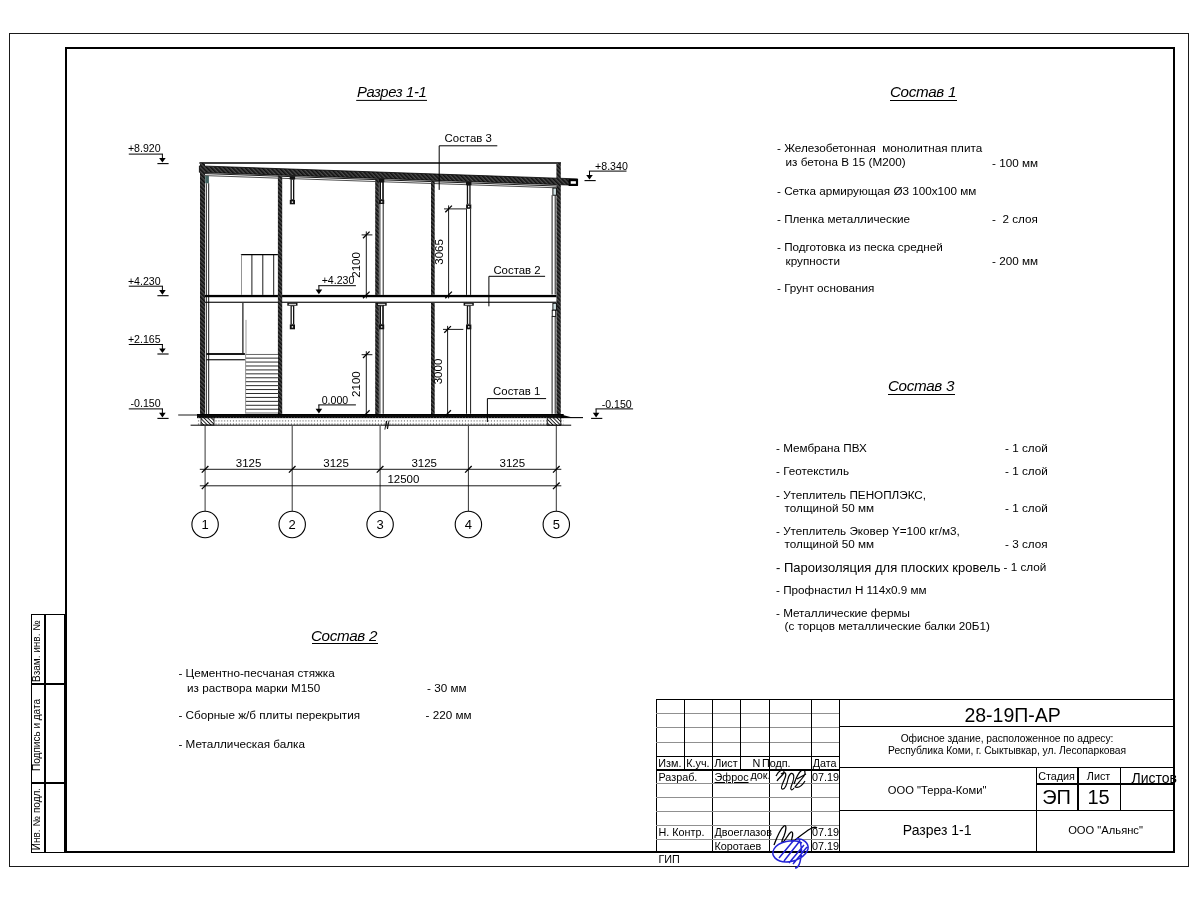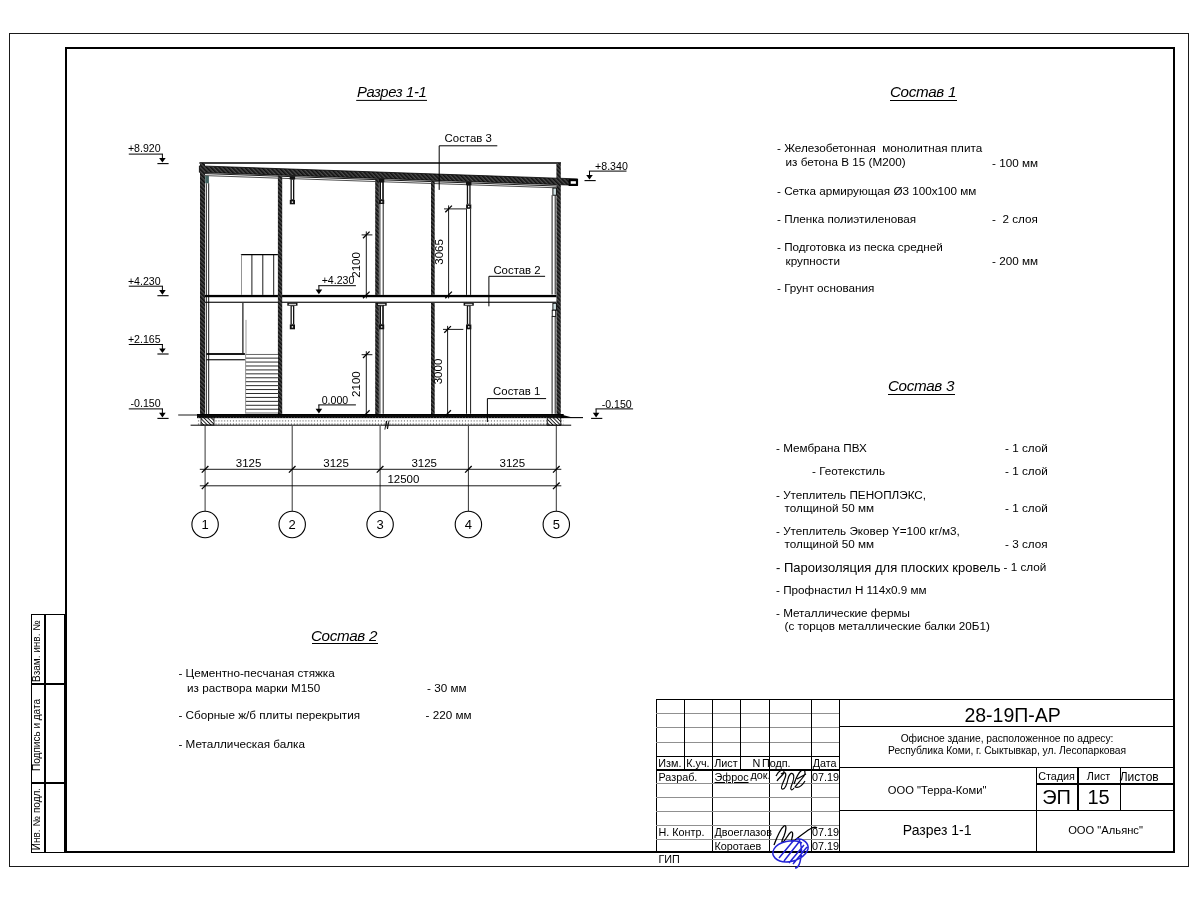--- a/index.html
+++ b/index.html
@@ -337,33 +337,33 @@
         <text x="556.3" y="529.1" font-family="&quot;Liberation Sans&quot;, sans-serif" font-size="13.0" fill="#000" text-anchor="middle">5</text>
       </g>
     </svg>
     <div class="abs it" style="left:843px;top:83.0px;width:160px;text-align:center;font-size:15.2px;letter-spacing:-0.3px;">Состав 1</div>
     <div class="abs" style="left:889.5px;top:99.5px;width:67px;height:1.1px;background:#000;"></div>
     <div>
       <div class="abs" style="left:777.0px;top:141.0px;font-size:11.7px;white-space:nowrap;">- Железобетонная&nbsp; монолитная плита</div>
       <div class="abs" style="left:785.6px;top:154.9px;font-size:11.7px;white-space:nowrap;">из бетона В 15 (М200)</div>
       <div class="abs" style="left:992px;top:156.4px;font-size:11.7px;white-space:nowrap;">- 100 мм</div>
       <div class="abs" style="left:777.0px;top:184.2px;font-size:11.7px;white-space:nowrap;">- Сетка армирующая Ø3 100x100 мм</div>
-      <div class="abs" style="left:777.0px;top:212.0px;font-size:11.7px;white-space:nowrap;">- Пленка полиэтиленовая</div>
+      <div class="abs" style="left:777.0px;top:212.0px;font-size:11.7px;white-space:nowrap;">- Пленка металлические</div>
       <div class="abs" style="left:992px;top:212.0px;font-size:11.7px;white-space:nowrap;">-&nbsp; 2 слоя</div>
       <div class="abs" style="left:777.0px;top:239.7px;font-size:11.7px;white-space:nowrap;">- Подготовка из песка средней</div>
       <div class="abs" style="left:785.6px;top:253.6px;font-size:11.7px;white-space:nowrap;">крупности</div>
       <div class="abs" style="left:992px;top:253.6px;font-size:11.7px;white-space:nowrap;">- 200 мм</div>
       <div class="abs" style="left:777.0px;top:281.4px;font-size:11.7px;white-space:nowrap;">- Грунт основания</div>
     </div>
     <div class="abs it" style="left:841px;top:377.2px;width:160px;text-align:center;font-size:15.2px;letter-spacing:-0.3px;">Состав 3</div>
     <div class="abs" style="left:888px;top:393.7px;width:67px;height:1.1px;background:#000;"></div>
     <div>
       <div class="abs" style="left:776.0px;top:441.2px;font-size:11.7px;white-space:nowrap;">- Мембрана ПВХ</div>
       <div class="abs" style="left:1005.0px;top:441.2px;font-size:11.7px;white-space:nowrap;">- 1 слой</div>
-      <div class="abs" style="left:776.0px;top:464.4px;font-size:11.7px;white-space:nowrap;margin-left:36px;">- Геотекстиль</div>
+      <div class="abs" style="left:776.0px;top:464.4px;font-size:11.7px;white-space:nowrap;">- Геотекстиль</div>
       <div class="abs" style="left:1005.0px;top:464.4px;font-size:11.7px;white-space:nowrap;">- 1 слой</div>
       <div class="abs" style="left:776.0px;top:487.9px;font-size:11.7px;white-space:nowrap;">- Утеплитель ПЕНОПЛЭКС,</div>
       <div class="abs" style="left:784.6px;top:500.8px;font-size:11.7px;white-space:nowrap;">толщиной 50 мм</div>
       <div class="abs" style="left:1005.0px;top:500.8px;font-size:11.7px;white-space:nowrap;">- 1 слой</div>
       <div class="abs" style="left:776.0px;top:524.0px;font-size:11.7px;white-space:nowrap;">- Утеплитель Эковер Y=100 кг/м3,</div>
       <div class="abs" style="left:784.6px;top:536.9px;font-size:11.7px;white-space:nowrap;">толщиной 50 мм</div>
       <div class="abs" style="left:1005.0px;top:536.9px;font-size:11.7px;white-space:nowrap;">- 3 слоя</div>
       <div class="abs" style="left:776.0px;top:559.5px;font-size:13px;white-space:nowrap;">- Пароизоляция для плоских кровель</div>
       <div class="abs" style="left:1003.5px;top:559.5px;font-size:11.7px;white-space:nowrap;">- 1 слой</div>
       <div class="abs" style="left:776.0px;top:583.0px;font-size:11.7px;white-space:nowrap;">- Профнастил Н 114x0.9 мм</div>
@@ -432,21 +432,21 @@
     <div class="abs" style="left:838.6px;top:727.4px;width:336.80000000000007px;height:41px;border-bottom:1.6px solid #000;"></div>
     <div class="abs" style="left:838.6px;top:733.0px;width:336.80000000000007px;text-align:center;font-size:10.3px;letter-spacing:-0.05px;line-height:12.1px;">Офисное здание, расположенное по адресу:<br>Республика Коми, г. Сыктывкар, ул. Лесопарковая</div>
     <div class="abs" style="left:838.6px;top:768.4px;width:197.10000000000002px;height:42.6px;border-bottom:1.6px solid #000;"></div>
     <div class="abs" style="left:838.6px;top:783.7px;width:197.10000000000002px;text-align:center;font-size:11.2px;">ООО "Терра-Коми"</div>
     <div class="abs" style="left:1035.7px;top:768.4px;width:139.70000000000005px;height:42.6px;border-bottom:1.6px solid #000;border-left:1.6px solid #000;"></div>
     <div class="abs" style="left:1077.4px;top:768.4px;width:1.6px;height:42.6px;background:#000;"></div>
     <div class="abs" style="left:1119.7px;top:768.4px;width:1.6px;height:42.6px;background:#000;"></div>
     <div class="abs" style="left:1035.7px;top:783.4px;width:139.70000000000005px;height:1.4px;background:#000;"></div>
     <div class="abs" style="left:1035.7px;top:770.2px;width:41.7px;text-align:center;font-size:10.8px;">Стадия</div>
     <div class="abs" style="left:1077.4px;top:770.2px;width:42.3px;text-align:center;font-size:10.8px;">Лист</div>
-    <div class="abs" style="left:1119.7px;top:770.2px;width:69px;text-align:left;font-size:12px;">Листов</div>
+    <div class="abs" style="left:1119.7px;top:770.2px;width:69px;text-align:center;font-size:14px;">Листов</div>
     <div class="abs" style="left:1035.7px;top:786.3px;width:41.7px;text-align:center;font-size:20px;">ЭП</div>
     <div class="abs" style="left:1077.4px;top:786.3px;width:42.3px;text-align:center;font-size:20px;">15</div>
     <div class="abs" style="left:838.6px;top:811px;width:197.10000000000002px;height:41.700000000000045px;"></div>
     <div class="abs" style="left:838.6px;top:822.2px;width:197.10000000000002px;text-align:center;font-size:14px;">Разрез 1-1</div>
     <div class="abs" style="left:1035.7px;top:811px;width:139.70000000000005px;height:41.700000000000045px;border-left:1.6px solid #000;"></div>
     <div class="abs" style="left:1035.7px;top:824.4px;width:139.70000000000005px;text-align:center;font-size:11.2px;">ООО "Альянс"</div>
     <svg width="1200" height="900" viewBox="0 0 1200 900" style="position:absolute;left:0;top:0;pointer-events:none;">
 
 <g>
 <path d="M 776 776 C 779 770 784 768 784 772 C 784 775 779 777 777 781 M 781 774 C 785 771 787 773 785 778 C 783 783 780 788 782 789 C 785 790 787 784 788 779 C 789 775 791 772 793 774 C 795 776 793 782 791 787 C 790 790 792 791 794 788 M 794 784 C 796 778 799 772 802 770 C 805 769 806 773 804 776 C 801 780 797 784 795 787 C 798 788 802 786 805 781 M 797 779 L 806 774" fill="none" stroke="#000" stroke-width="1.2"></path>

